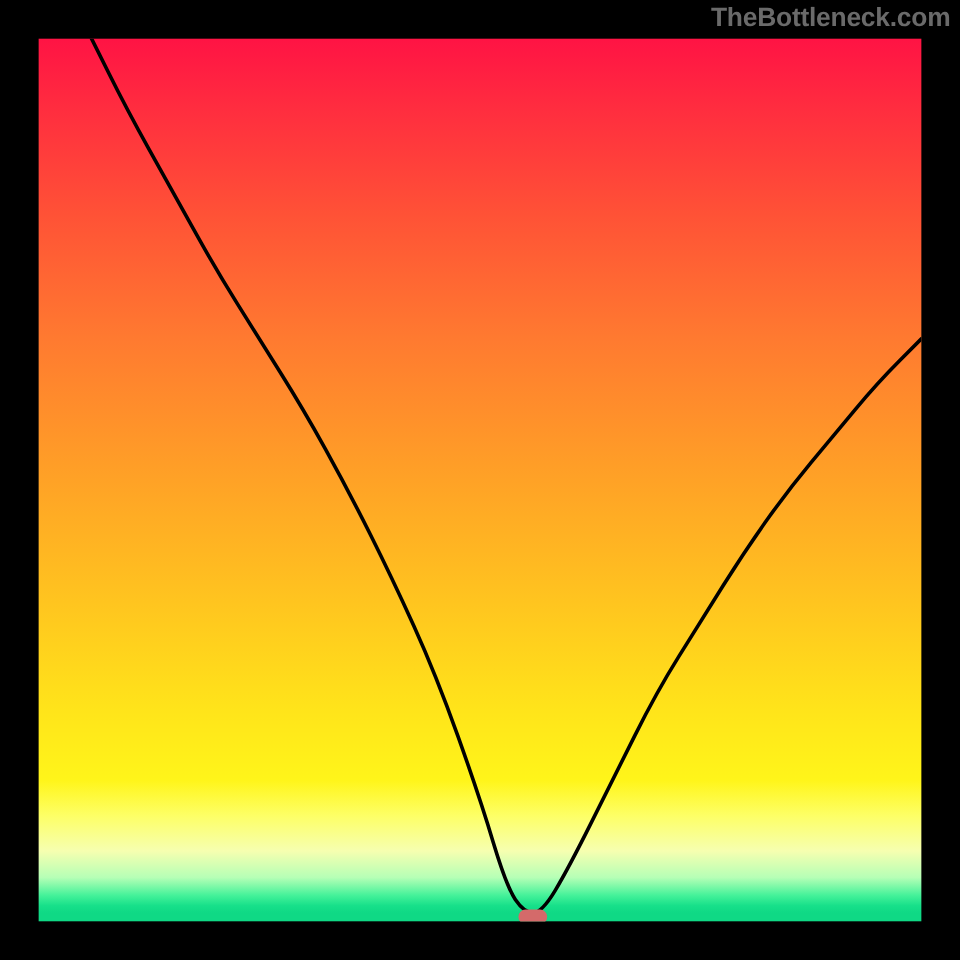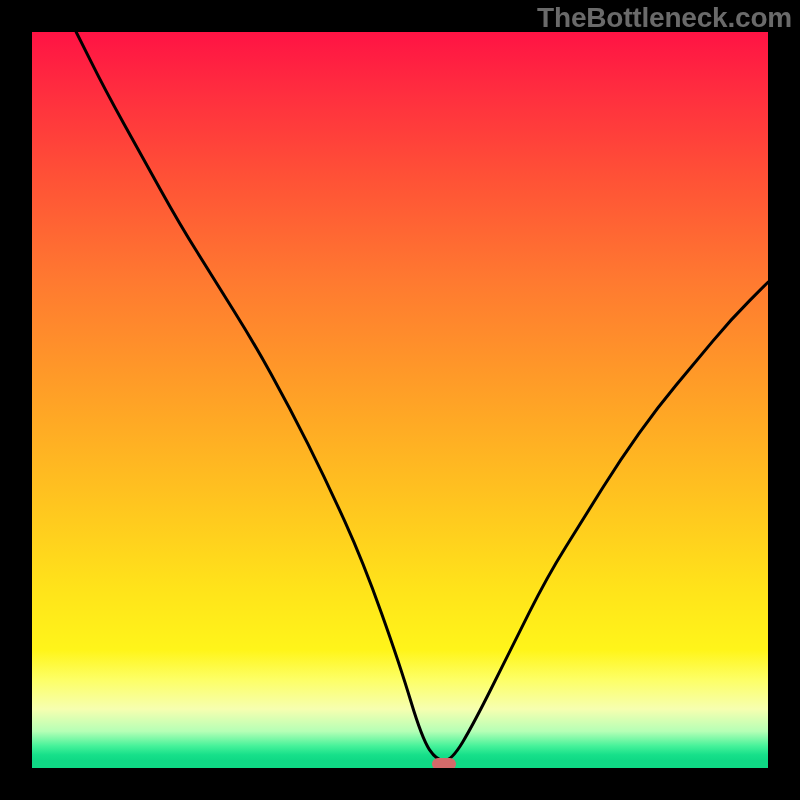--- a/index.html
+++ b/index.html
@@ -15,21 +15,21 @@
     position: relative;
     width: 800px;
     height: 800px;
     background: #000;
   }
   .watermark {
     position: absolute;
     top: 2px;
     right: 8px;
     color: #6a6a6a;
-    font-size: 28px;
+    font-size: 22px;
     font-weight: 600;
     letter-spacing: -0.2px;
     z-index: 10;
   }
   .plot-area {
     position: absolute;
     left: 32px;
     top: 32px;
     width: 736px;
     height: 736px;

